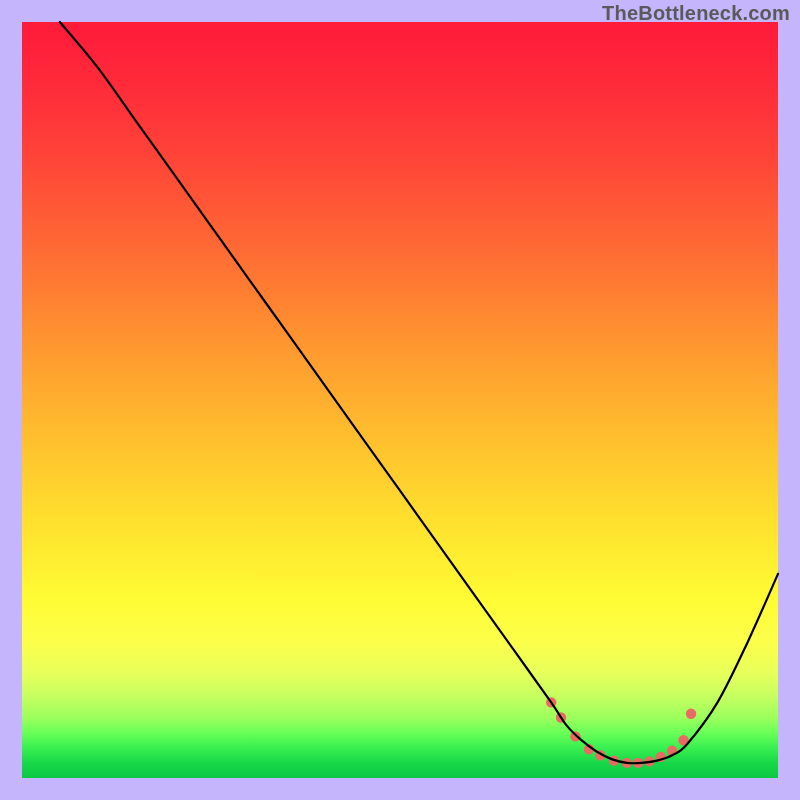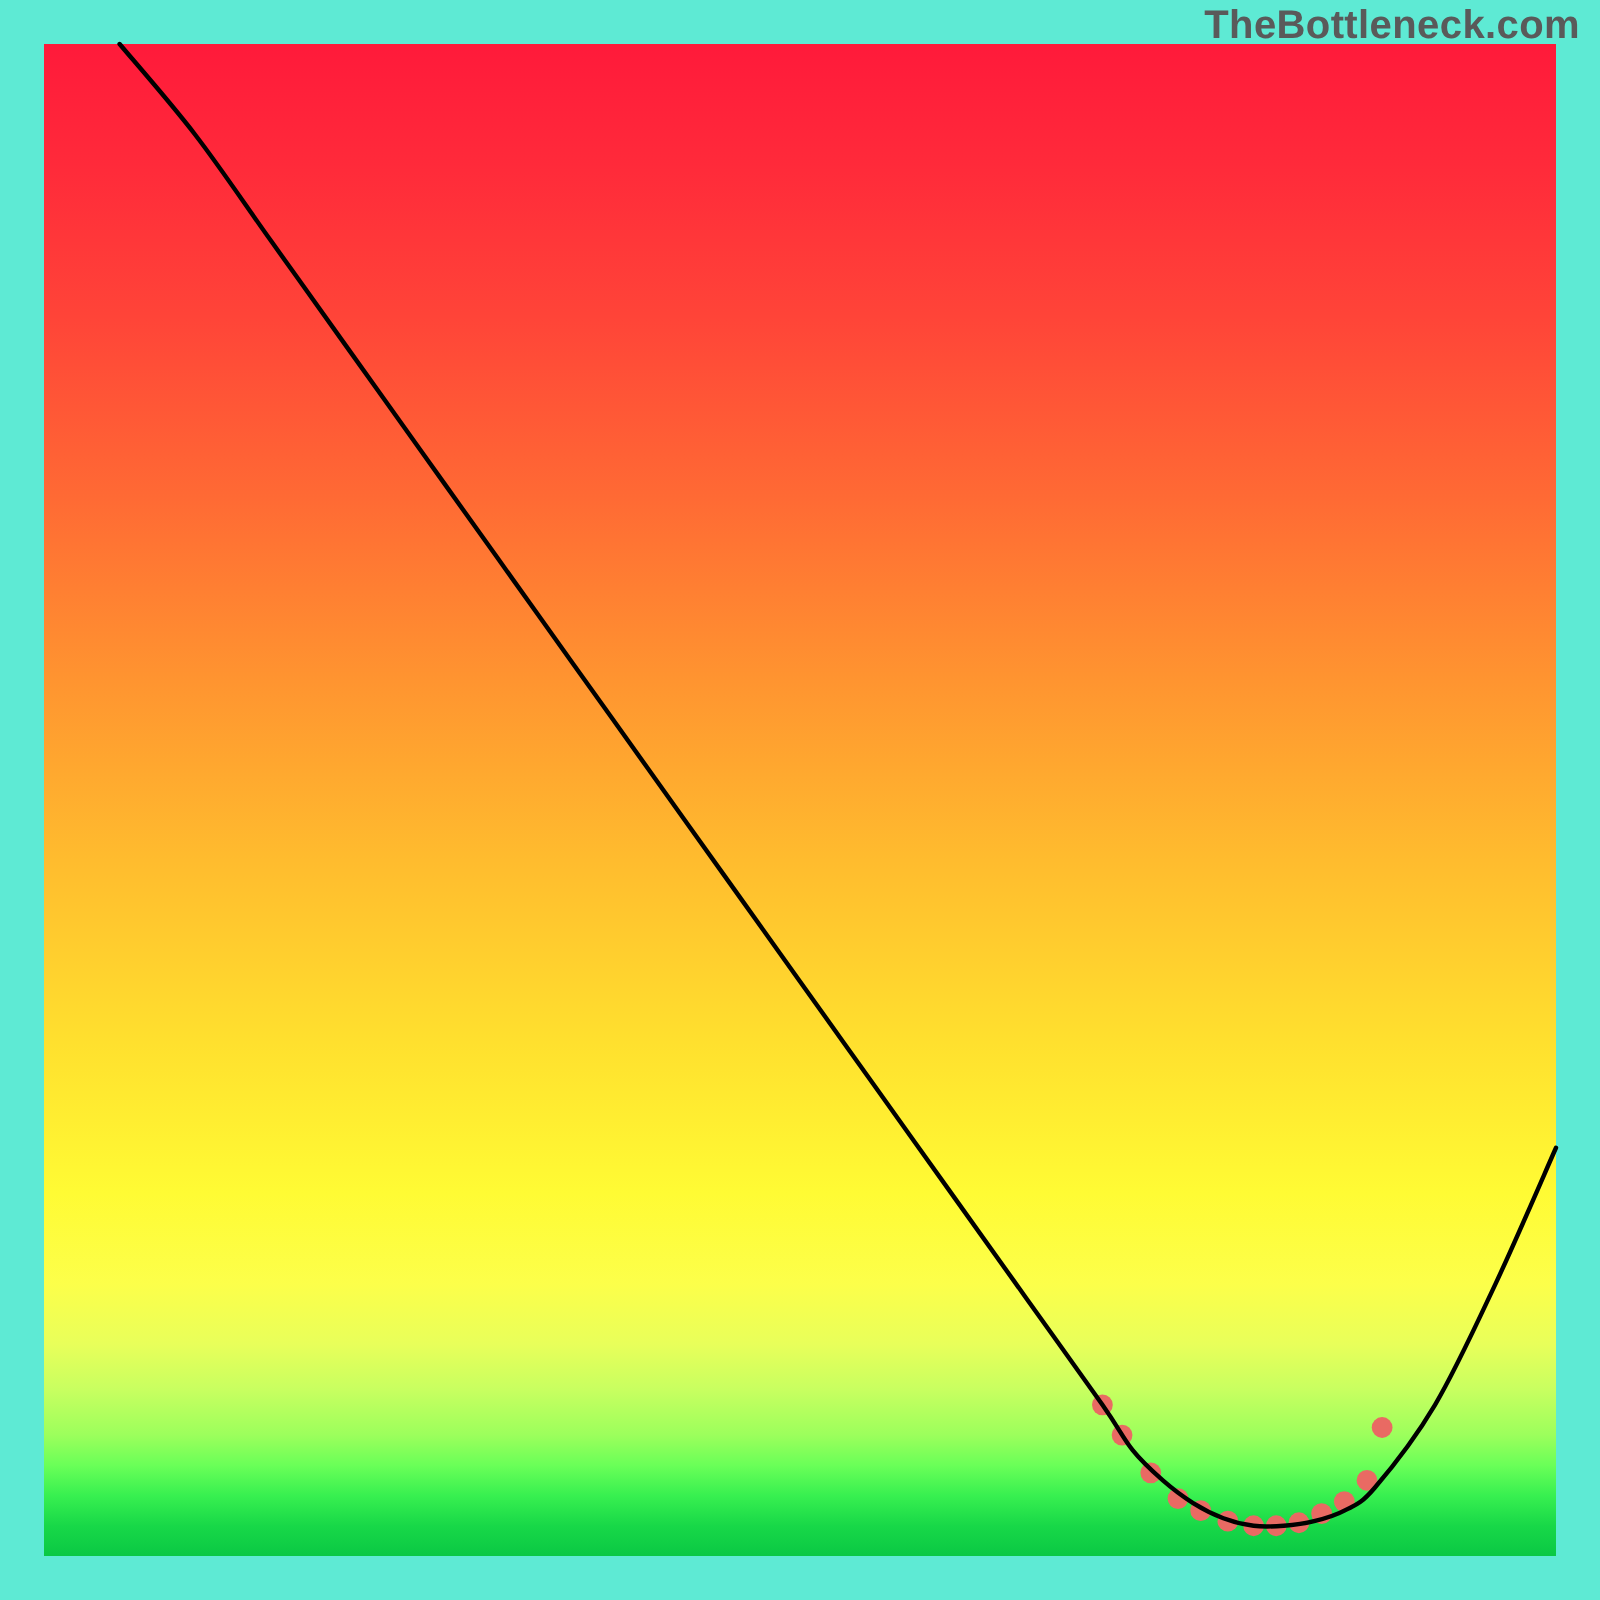--- a/index.html
+++ b/index.html
@@ -9,21 +9,21 @@
     height: 800px;
     background: #000;
     overflow: hidden;
   }
   .frame {
     position: absolute;
     left: 0;
     top: 0;
     width: 800px;
     height: 800px;
-    background: #5eead4;
+    background: #c4b5fd;
   }
   .plot-area {
     position: absolute;
     left: 22px;
     top: 22px;
     width: 756px;
     height: 756px;
     background: linear-gradient(to bottom,
       #ff1a3a 0%,
       #ff2a3a 8%,

